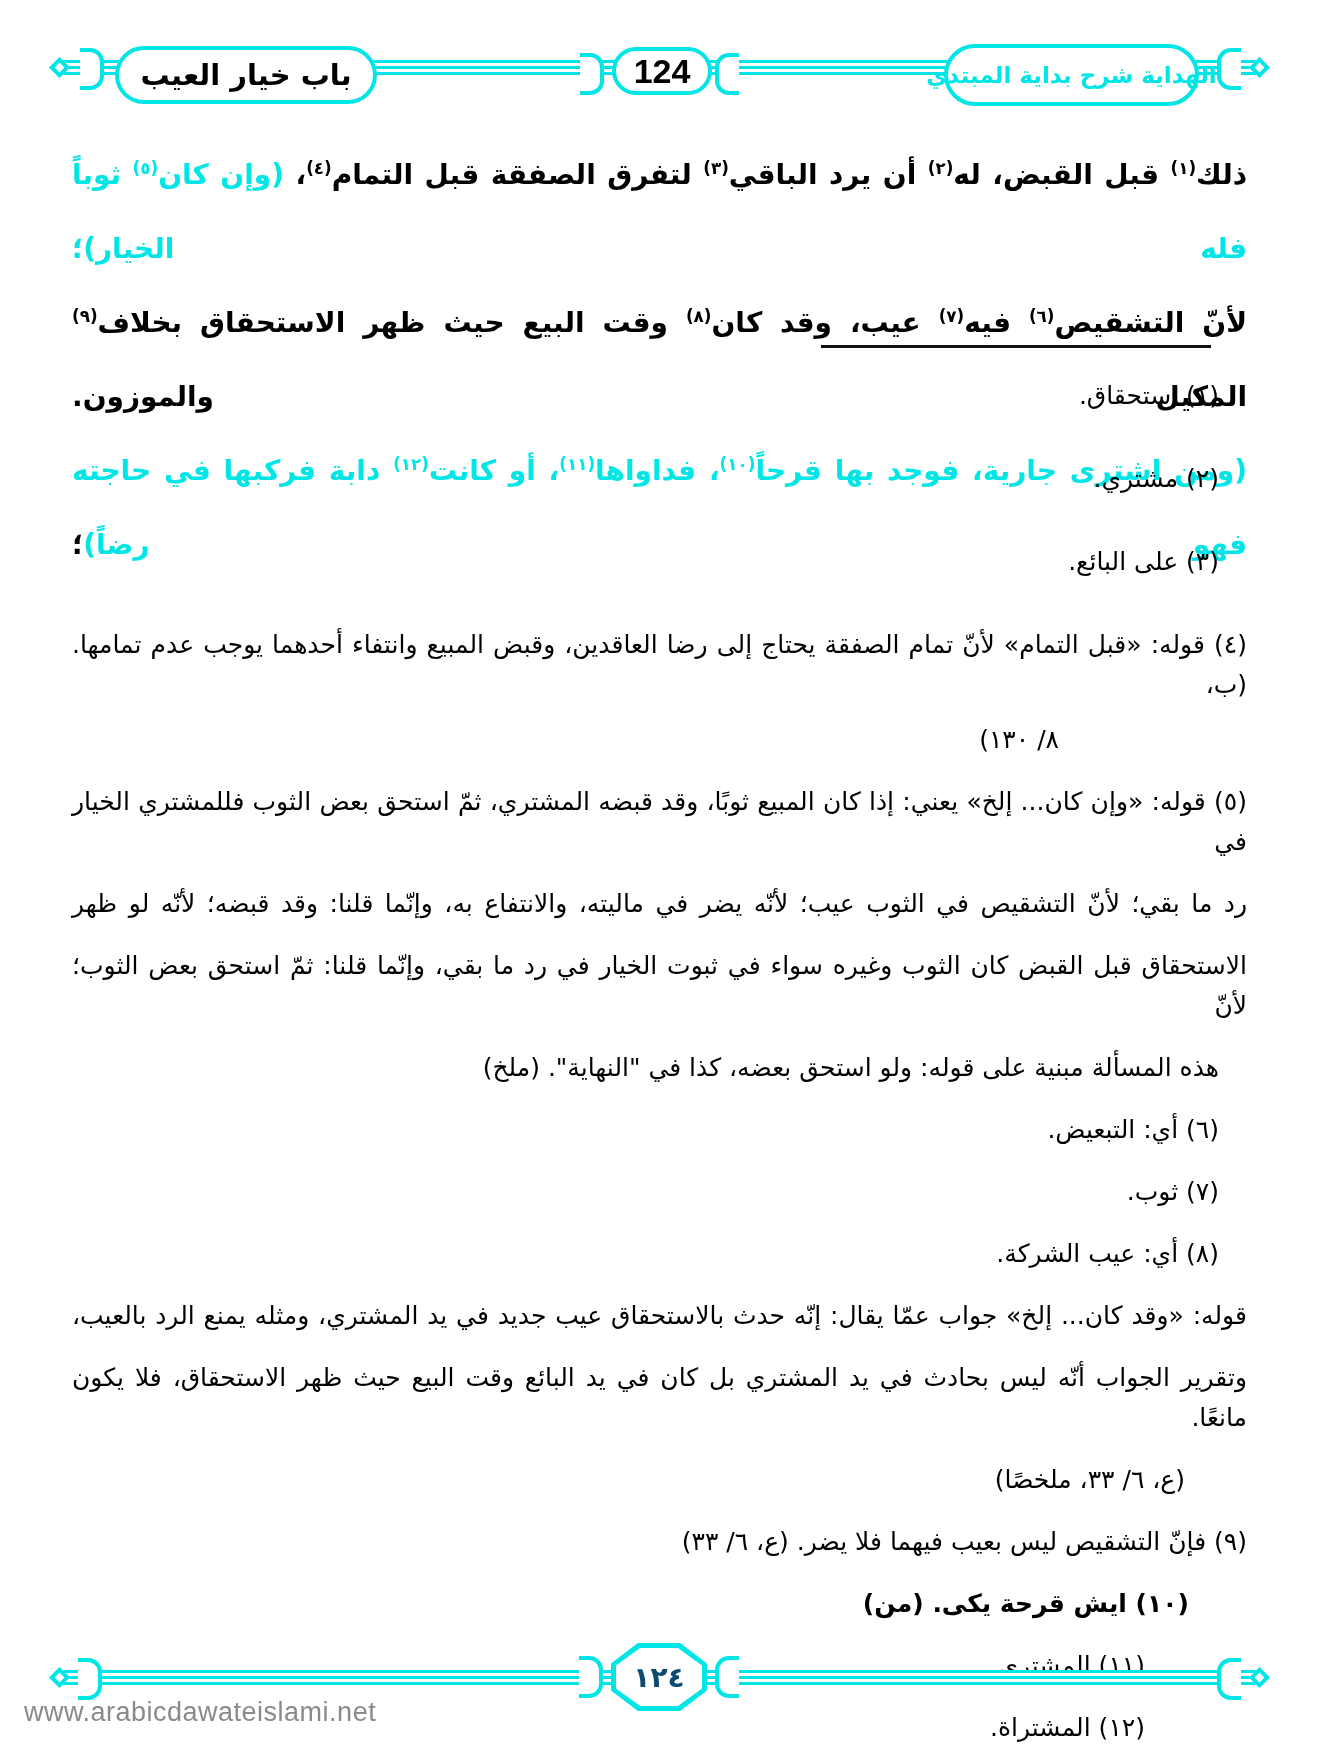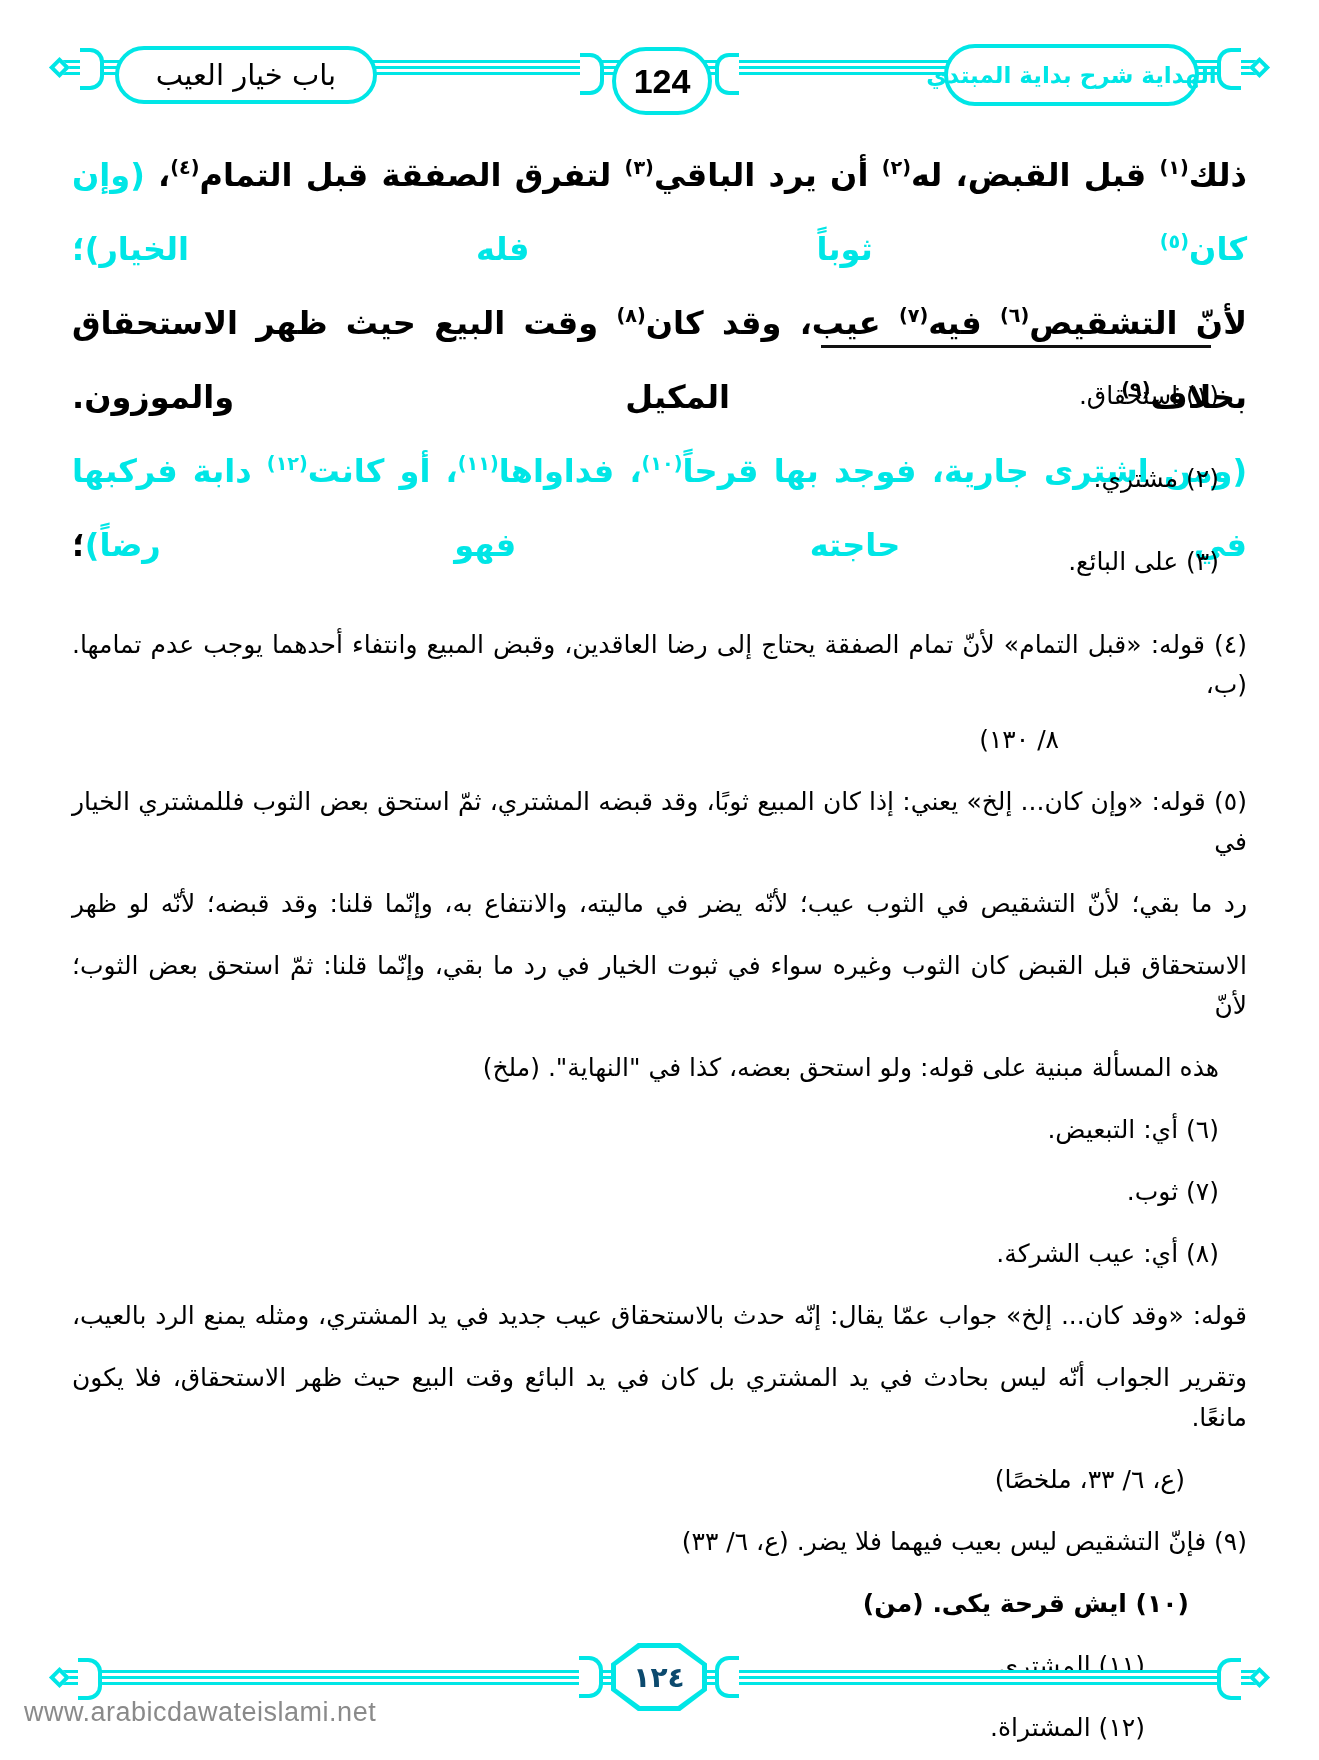--- a/index.html
+++ b/index.html
@@ -46,27 +46,27 @@
   .octa-outer{
     position:absolute;background:var(--cyan);
     clip-path:polygon(28% 0,72% 0,100% 30%,100% 70%,72% 100%,28% 100%,0 70%,0 30%);
     display:flex;align-items:center;justify-content:center;
   }
   .octa-inner{
     position:absolute;inset:5px;background:#fff;
     clip-path:polygon(28% 0,72% 0,100% 30%,100% 70%,72% 100%,28% 100%,0 70%,0 30%);
   }
   
-  .chapter-title{font-size:29px;font-weight:normal;color:#000;white-space:nowrap;}
+  .chapter-title{font-size:29px;font-weight:bold;color:#000;white-space:nowrap;}
   .page-num-west{font-family:"Liberation Sans",sans-serif;font-size:34px;font-weight:bold;color:#000;}
   .book-title{font-size:23px;font-weight:bold;color:var(--cyan);white-space:nowrap;text-align:right;}
   
   .body-text{position:absolute;right:72px;left:72px;top:138px;}
   .bline{
-    font-size:32px;font-weight:bold;line-height:74px;
+    font-size:28px;font-weight:bold;line-height:74px;
     text-align:justify;text-align-last:justify;
   }
   sup{font-size:0.6em;line-height:0;}
   .cyan{color:var(--cyan);}
   .b{font-weight:normal;}
   
   .fn-sep{position:absolute;top:345px;right:108px;width:390px;height:3px;background:#111;}
   .footnotes{position:absolute;right:72px;left:72px;top:376px;}
   .fn{margin:0 0 22px;font-size:25px;line-height:40px;text-align:right;}
   .fn.just{text-align:justify;text-align-last:justify;}
@@ -93,21 +93,21 @@
 
   <div>
     <div class="rail" style="top:60px;right:58px;left:58px;"></div>
 
     <div class="cartouche stadium" style="right:120px;top:44px;width:255px;height:62px;">
       <span class="book-title">الهداية شرح بداية المبتدي</span>
     </div>
     <div class="clamp openR" style="right:78px;top:48px;"></div>
     <div class="diamond" style="right:52px;top:60px;"></div>
 
-    <div class="cartouche stadium" style="right:607px;top:47px;width:100px;height:68px;">
+    <div class="cartouche stadium" style="right:607px;top:47px;width:100px;height:48px;">
       <span class="page-num-west">124</span>
     </div>
     <div class="clamp openL" style="right:715px;top:53px;"></div>
     <div class="clamp openR" style="right:580px;top:53px;"></div>
 
     <div class="cartouche stadium" style="left:115px;top:46px;width:262px;height:58px;">
       <span class="chapter-title">باب خيار العيب</span>
     </div>
     <div class="clamp openL" style="left:80px;top:48px;"></div>
     <div class="diamond" style="left:52px;top:60px;"></div>

